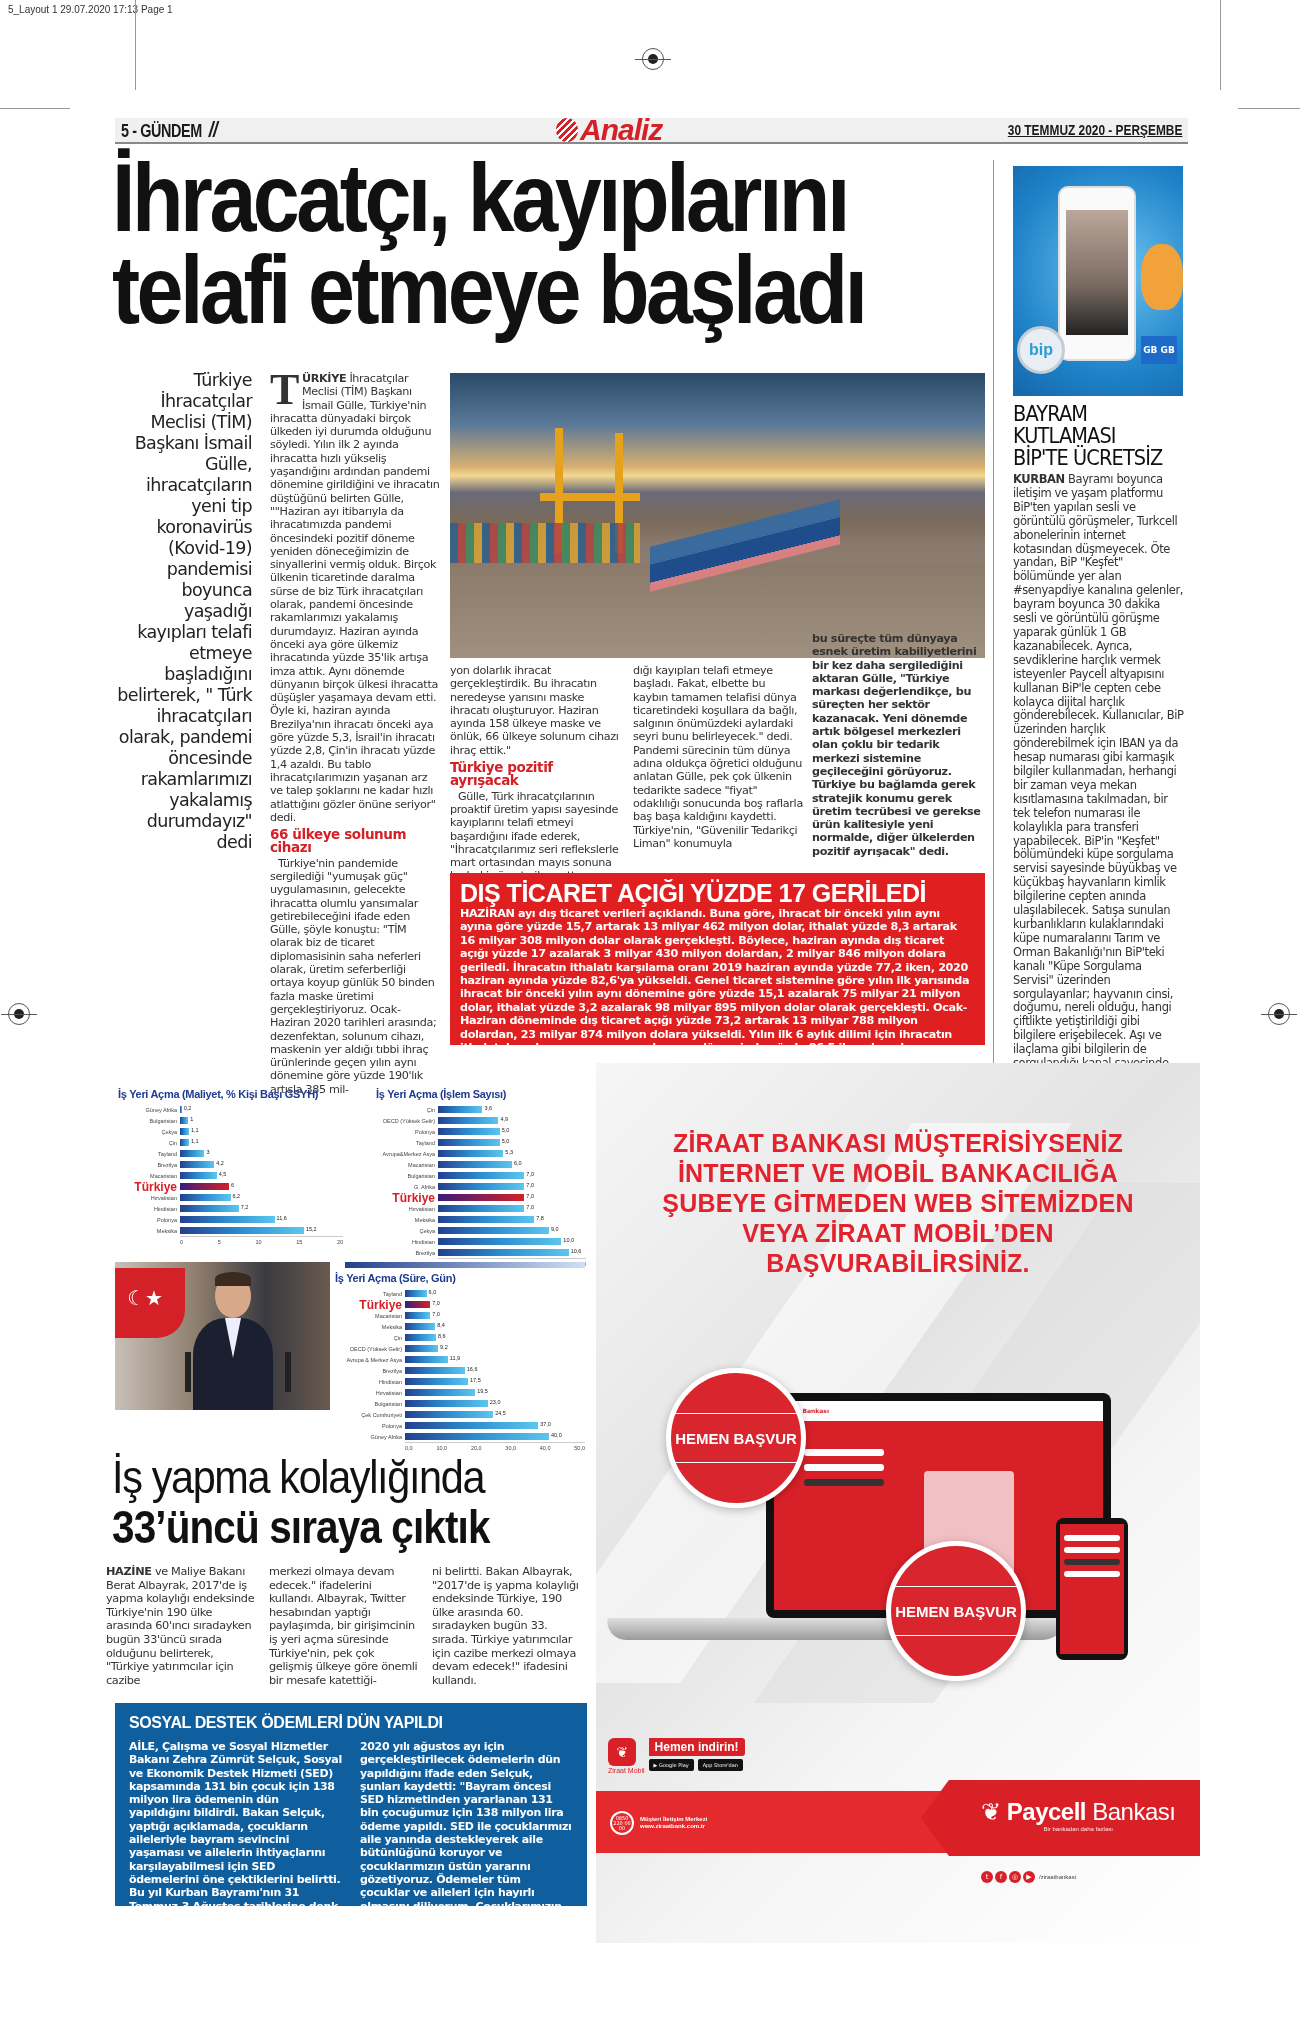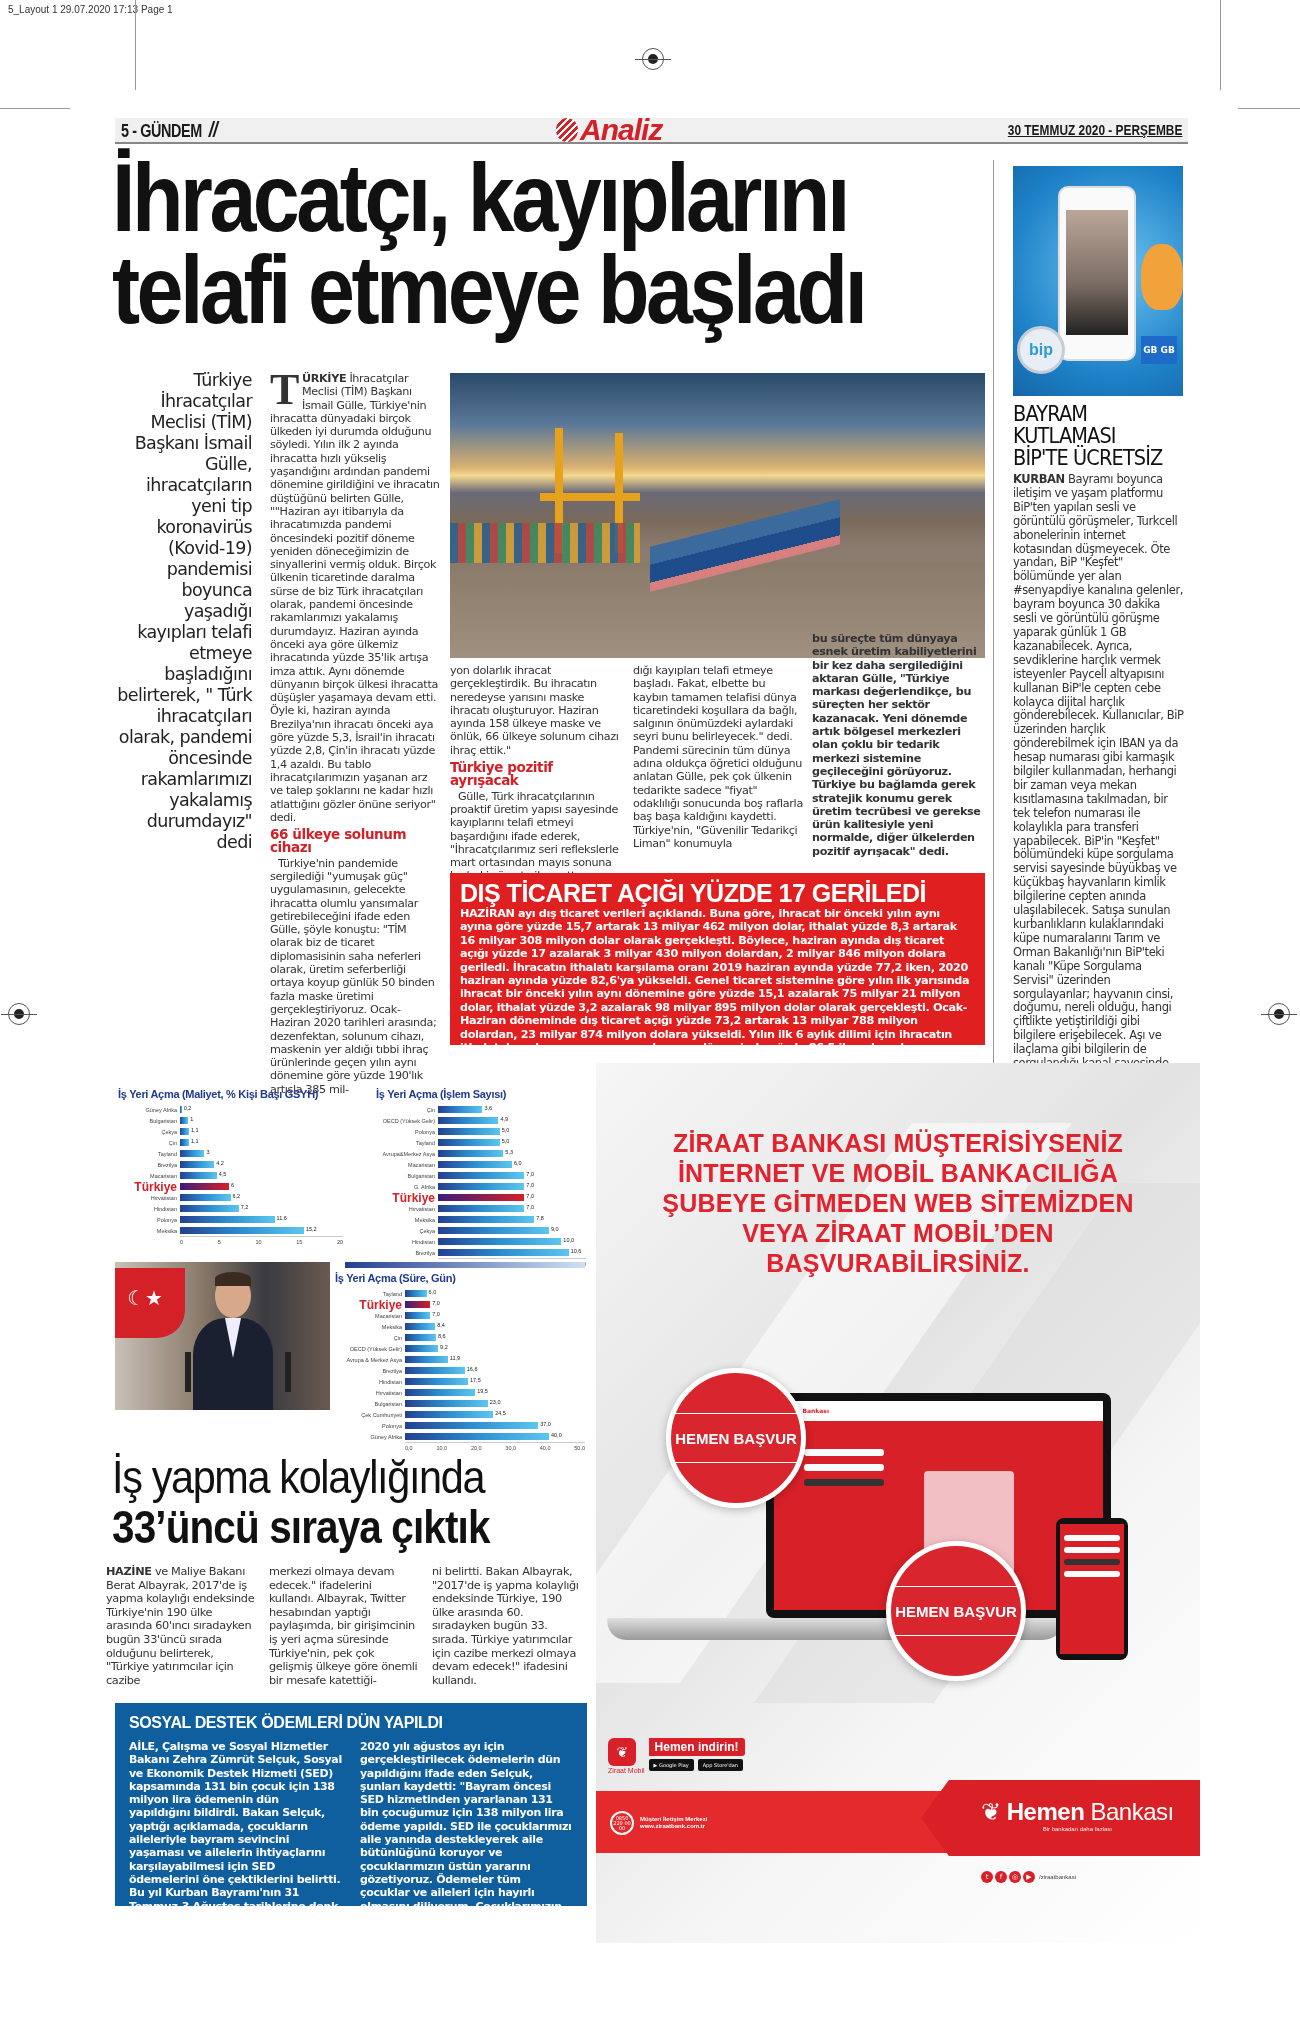--- a/index.html
+++ b/index.html
@@ -597,21 +597,21 @@
   <div class="band"></div>
   <div class="band-right"></div>
   <div class="callcenter">
     <div class="headset">0850 220 00 00</div>
     <div class="cc-text">
       <div>Müşteri İletişim Merkezi</div>
       <div>www.ziraatbank.com.tr</div>
     </div>
   </div>
   <div class="bank-logo">
-    <div class="bank-name"><span>❦ </span><b>Hemen</b><span> Bankası</span></div>
+    <div class="bank-name"><span>❦ </span><b>Paycell</b><span> Bankası</span></div>
     <div class="bank-slogan">Bir bankadan daha fazlası</div>
   </div>
   <div class="socials">
     <span class="soc">t</span>
     <span class="soc">f</span>
     <span class="soc">◎</span>
     <span class="soc">▶</span>
     <span class="soc-handle">/ziraatbankasi</span>
   </div>
 </div>

